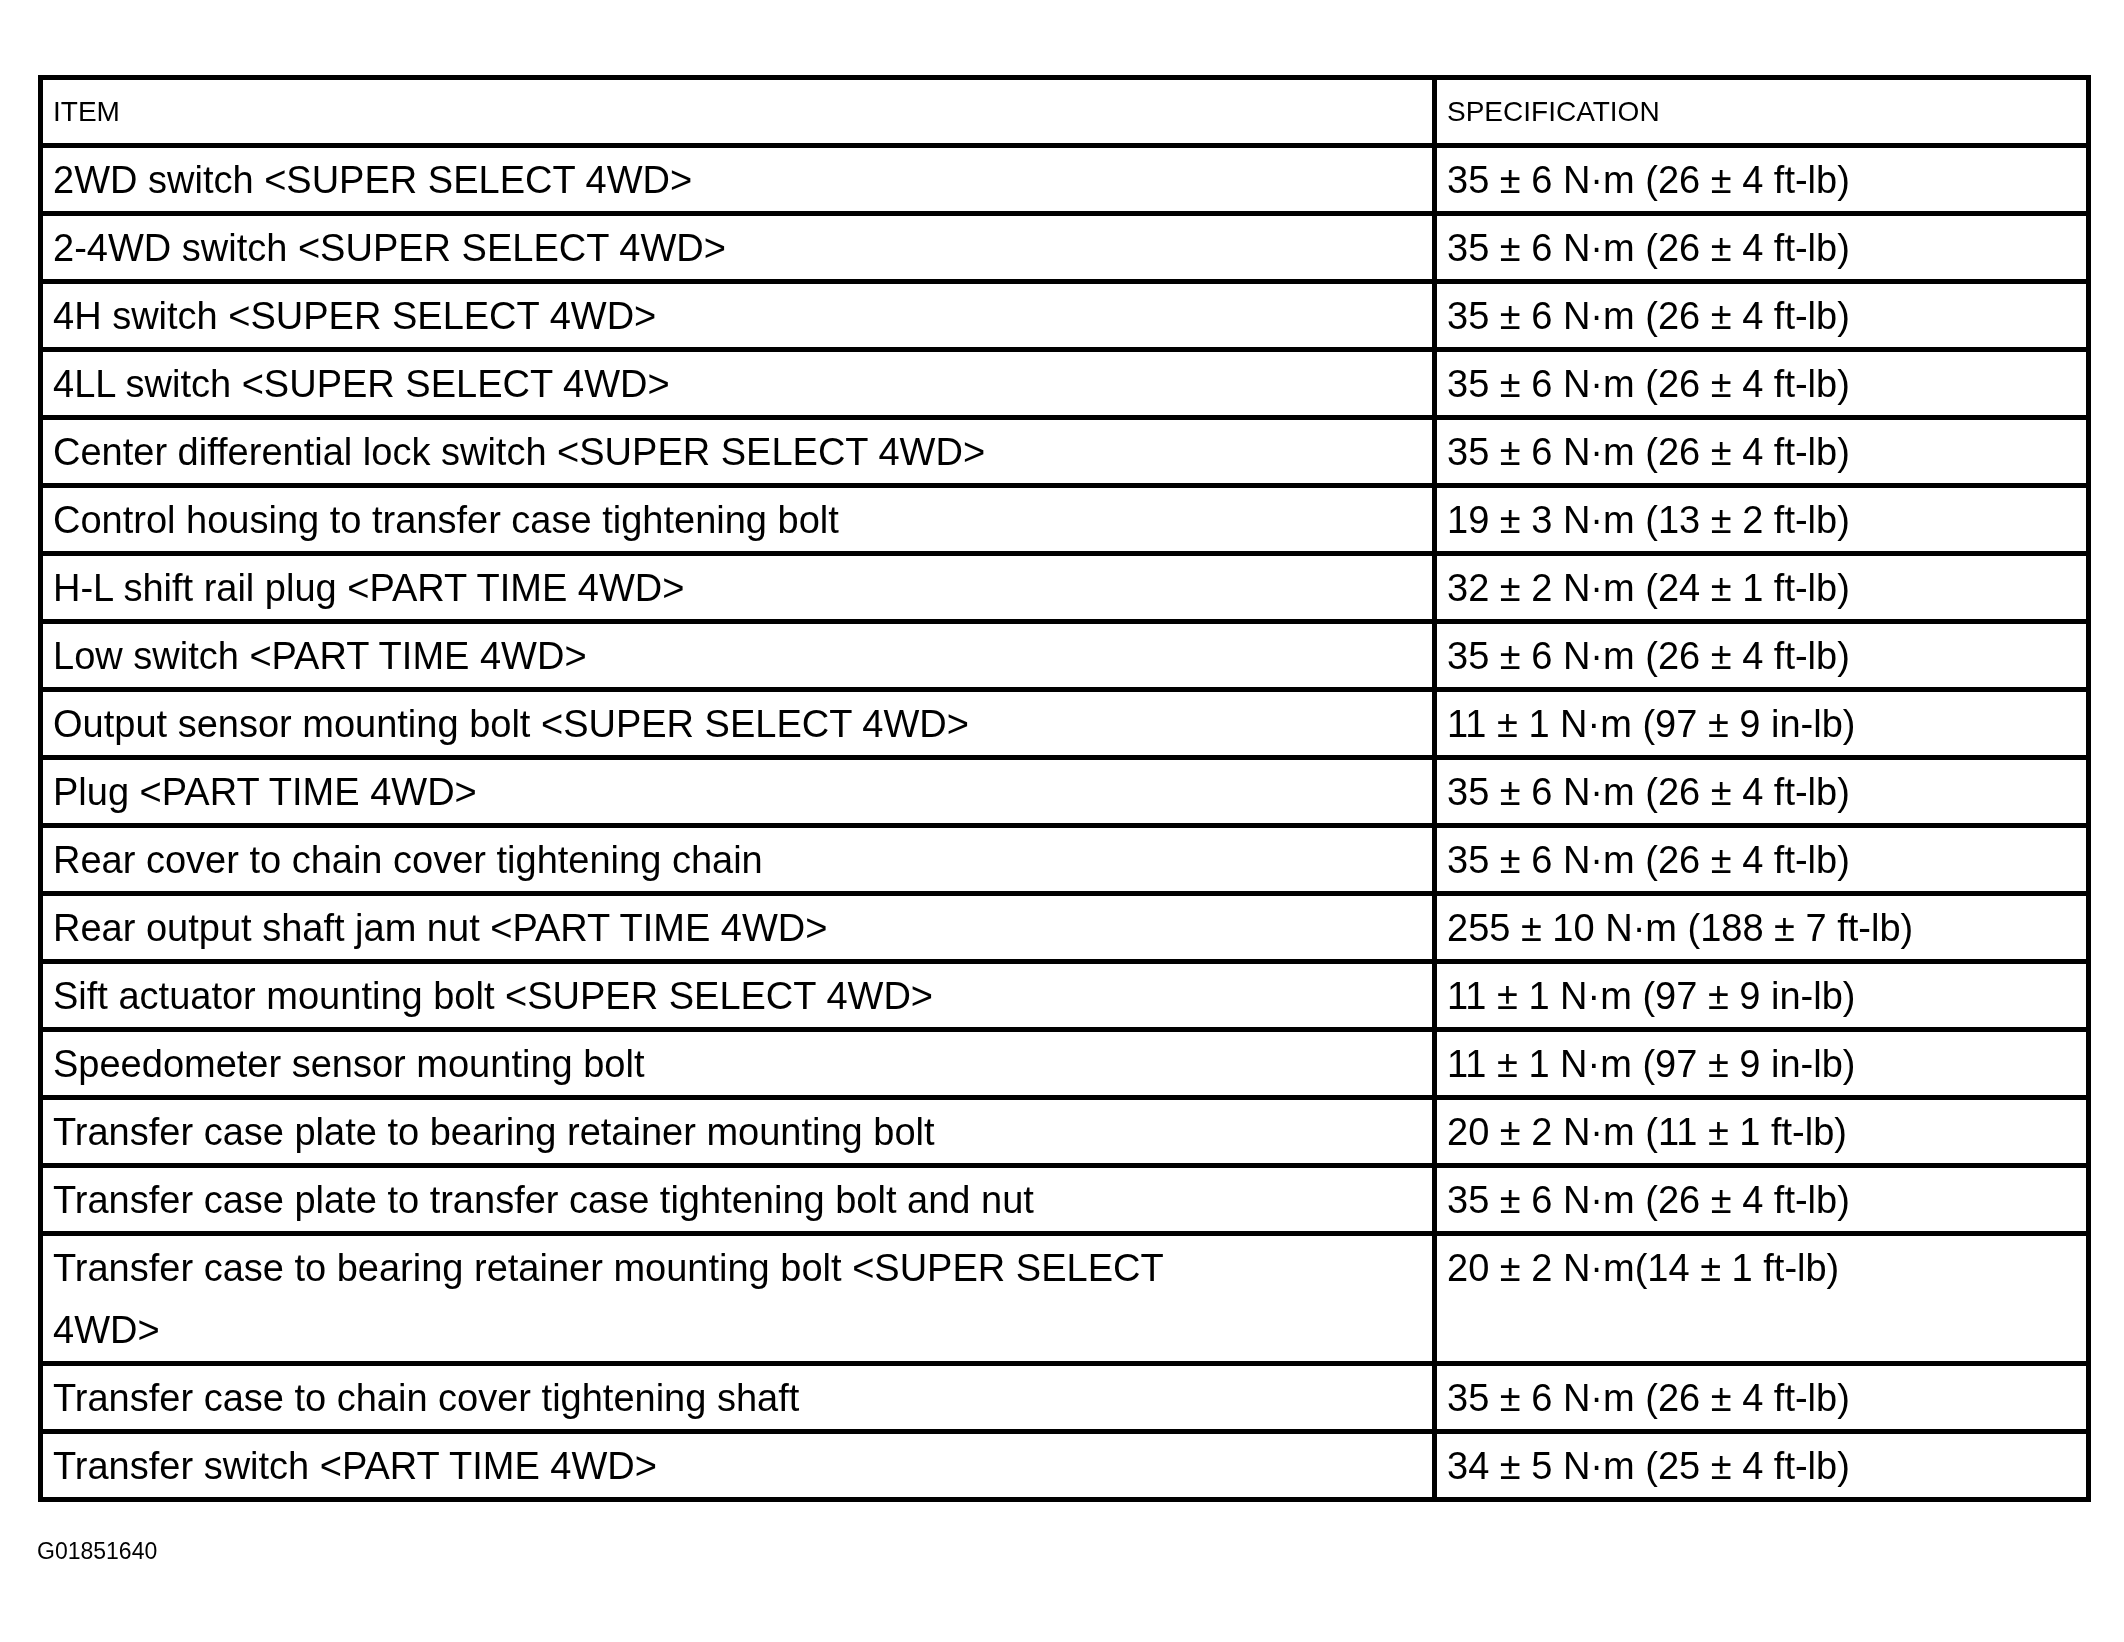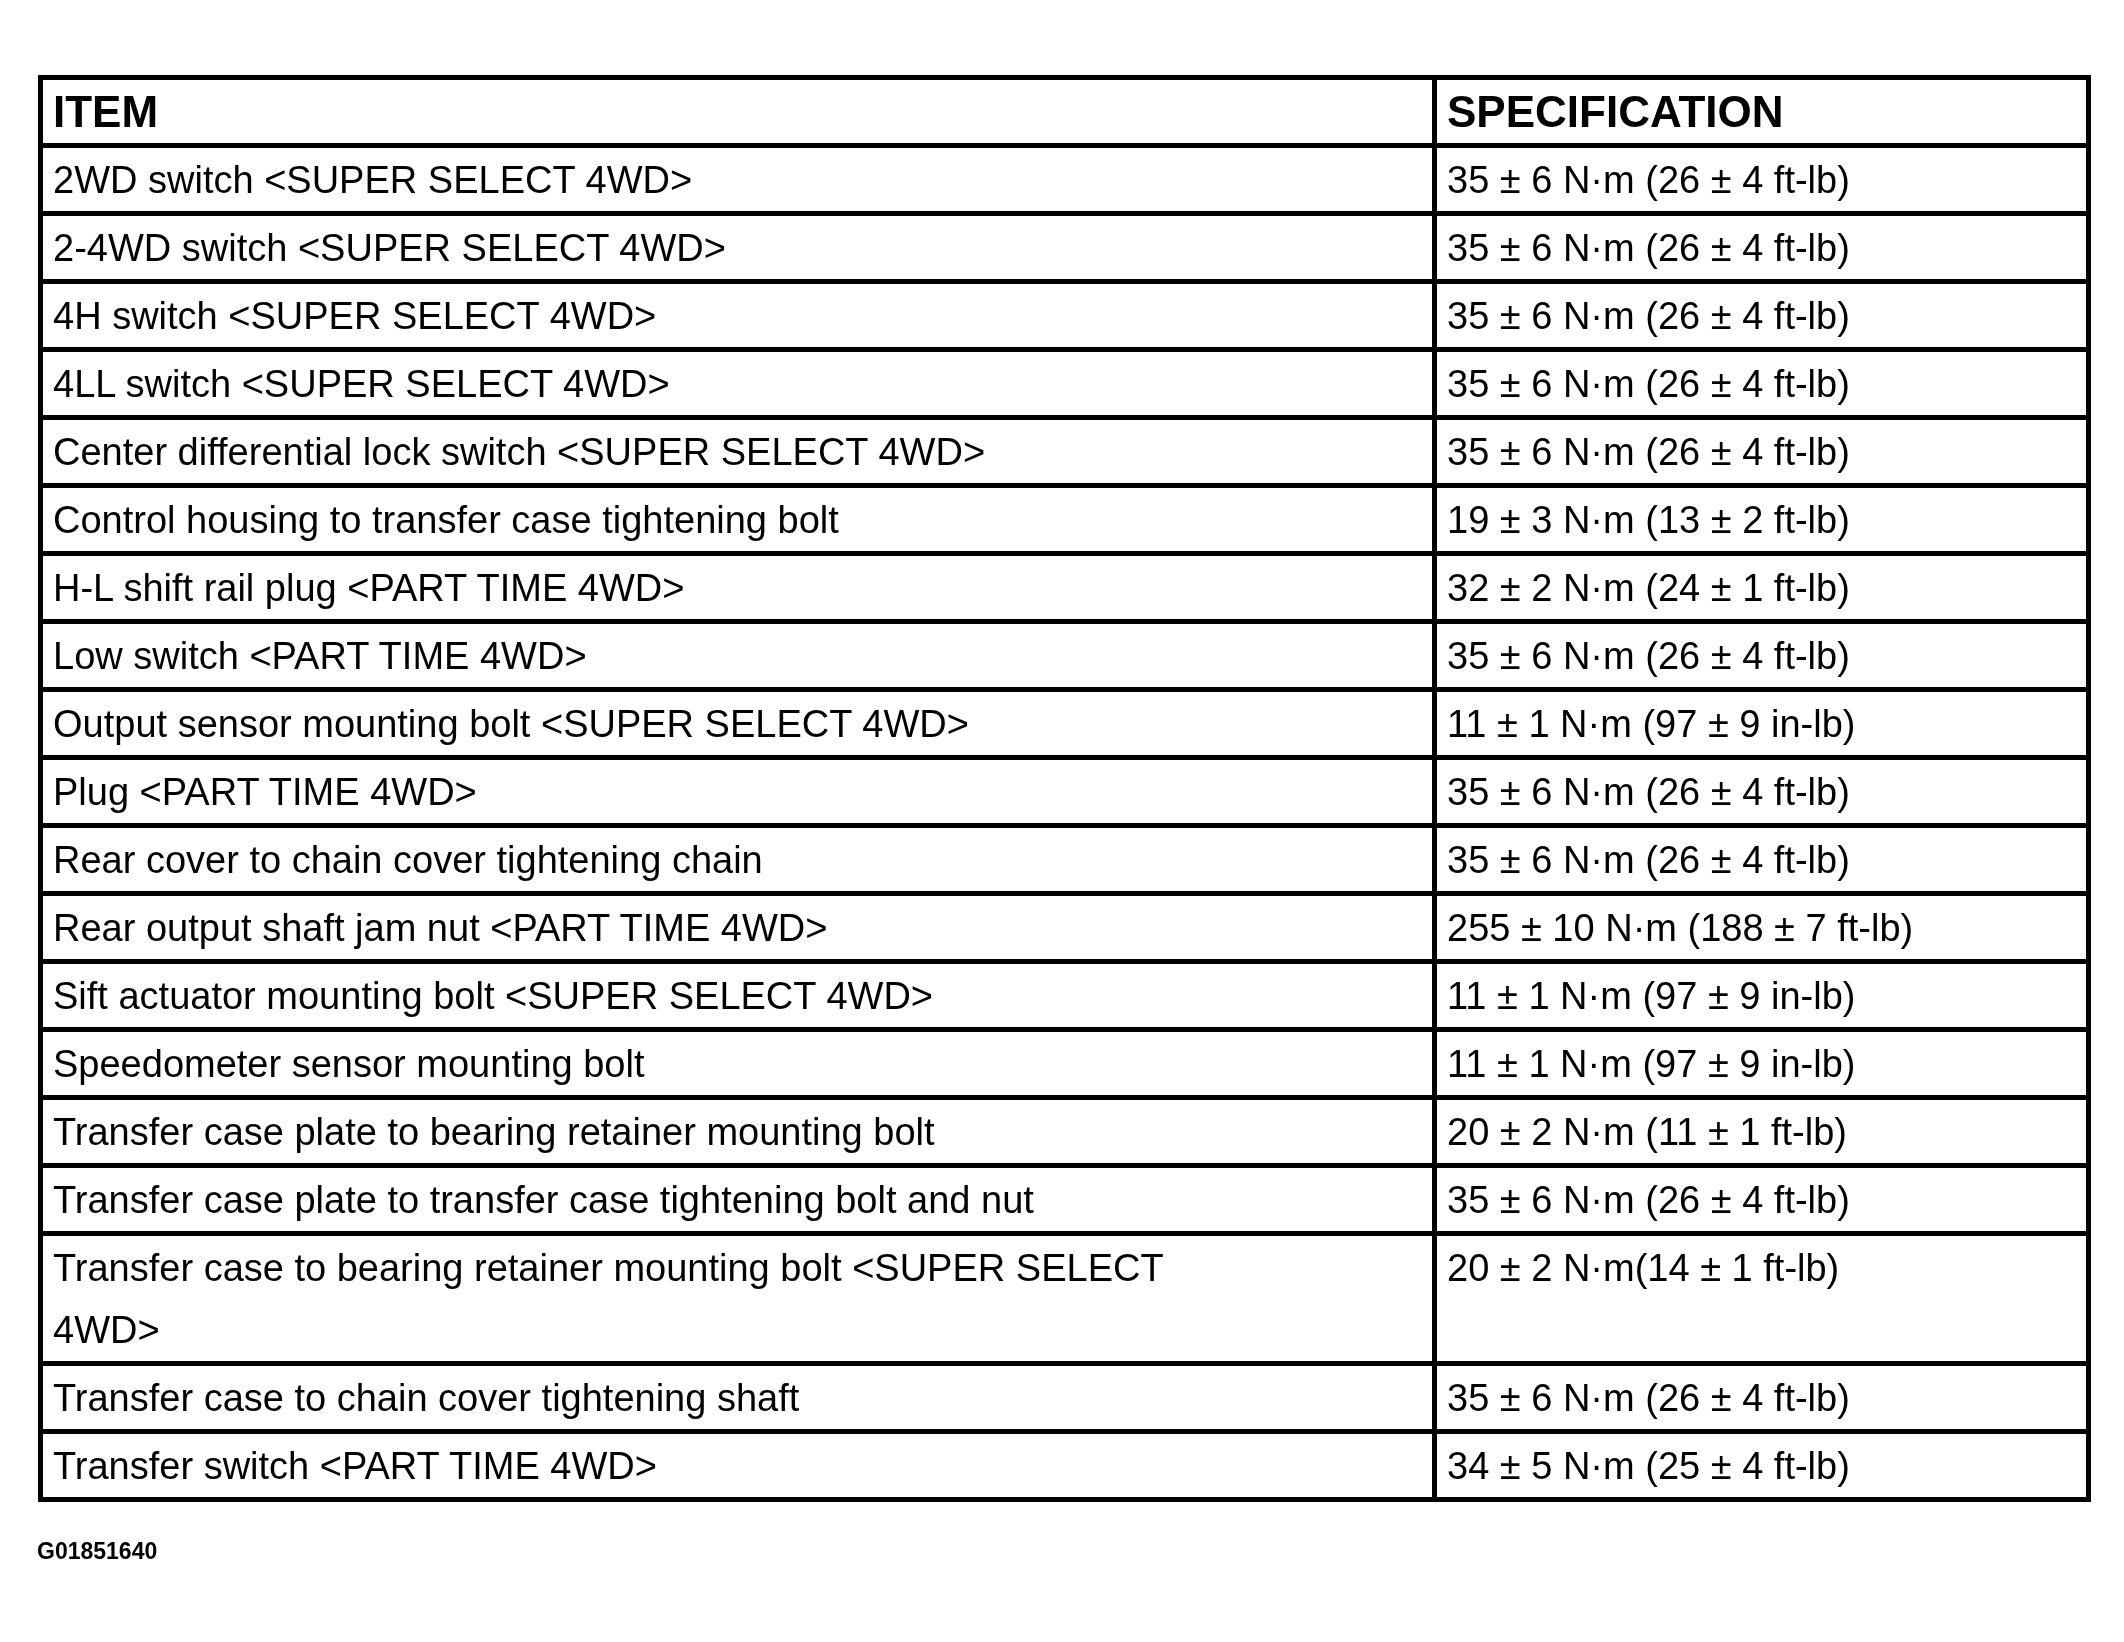--- a/index.html
+++ b/index.html
@@ -31,31 +31,31 @@
     border: 5px solid #000000;
     text-align: left;
     vertical-align: top;
     padding: 1px 8px 0 10px;
     font-size: 38px;
     line-height: 62px;
     white-space: pre-wrap;
     overflow: hidden;
   }
   .spec-table th {
-    font-size: 44px;
-    font-weight: bold;
+    font-size: 28px;
+    font-weight: normal;
     height: 59px;
   }
   .spec-table tr.data-row { height: 61px; }
   .figure-caption {
     position: absolute;
     left: 37px;
     top: 1538px;
     font-size: 23px;
-    font-weight: bold;
+    font-weight: normal;
     letter-spacing: 0px;
   }
 </style>
 </head>
 <body>
 
 <div class="page">
 
   <table class="spec-table">
     <colgroup>

